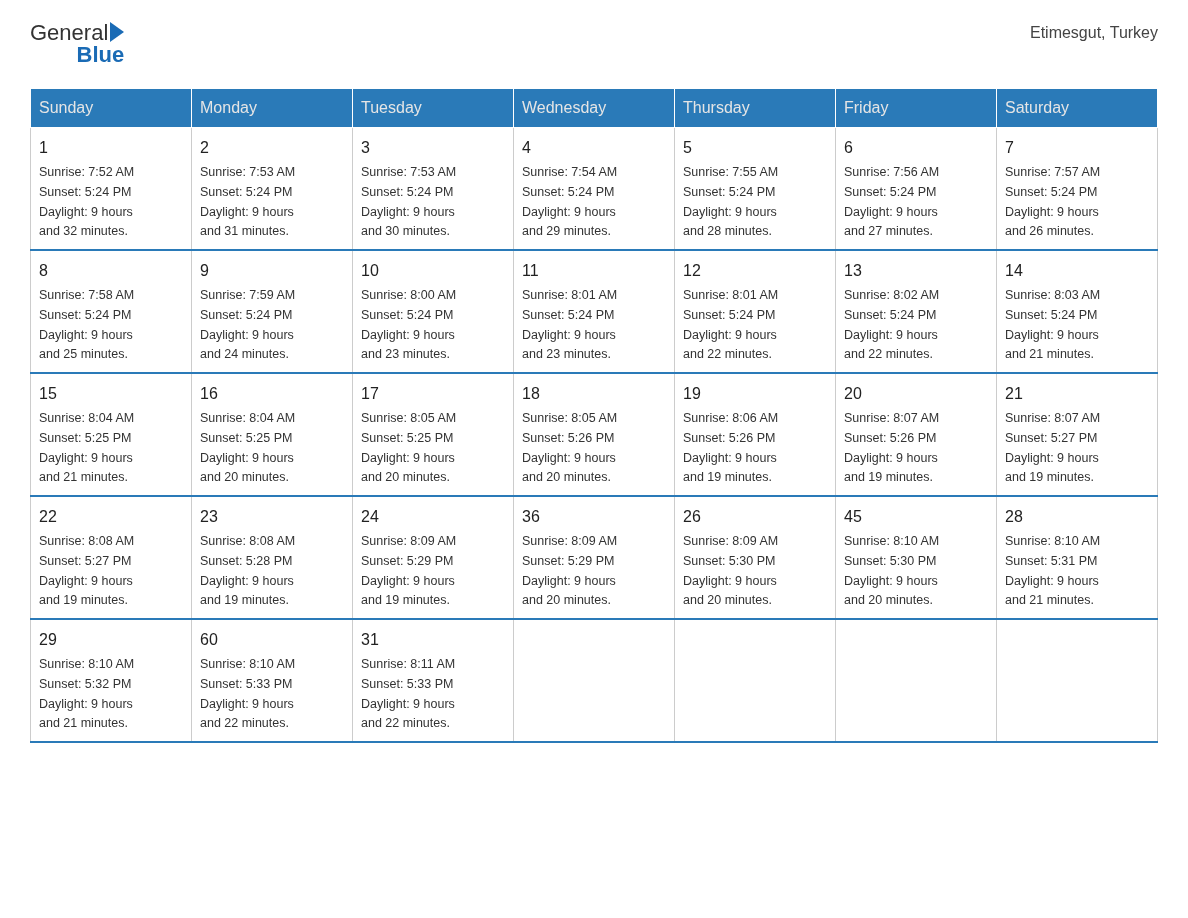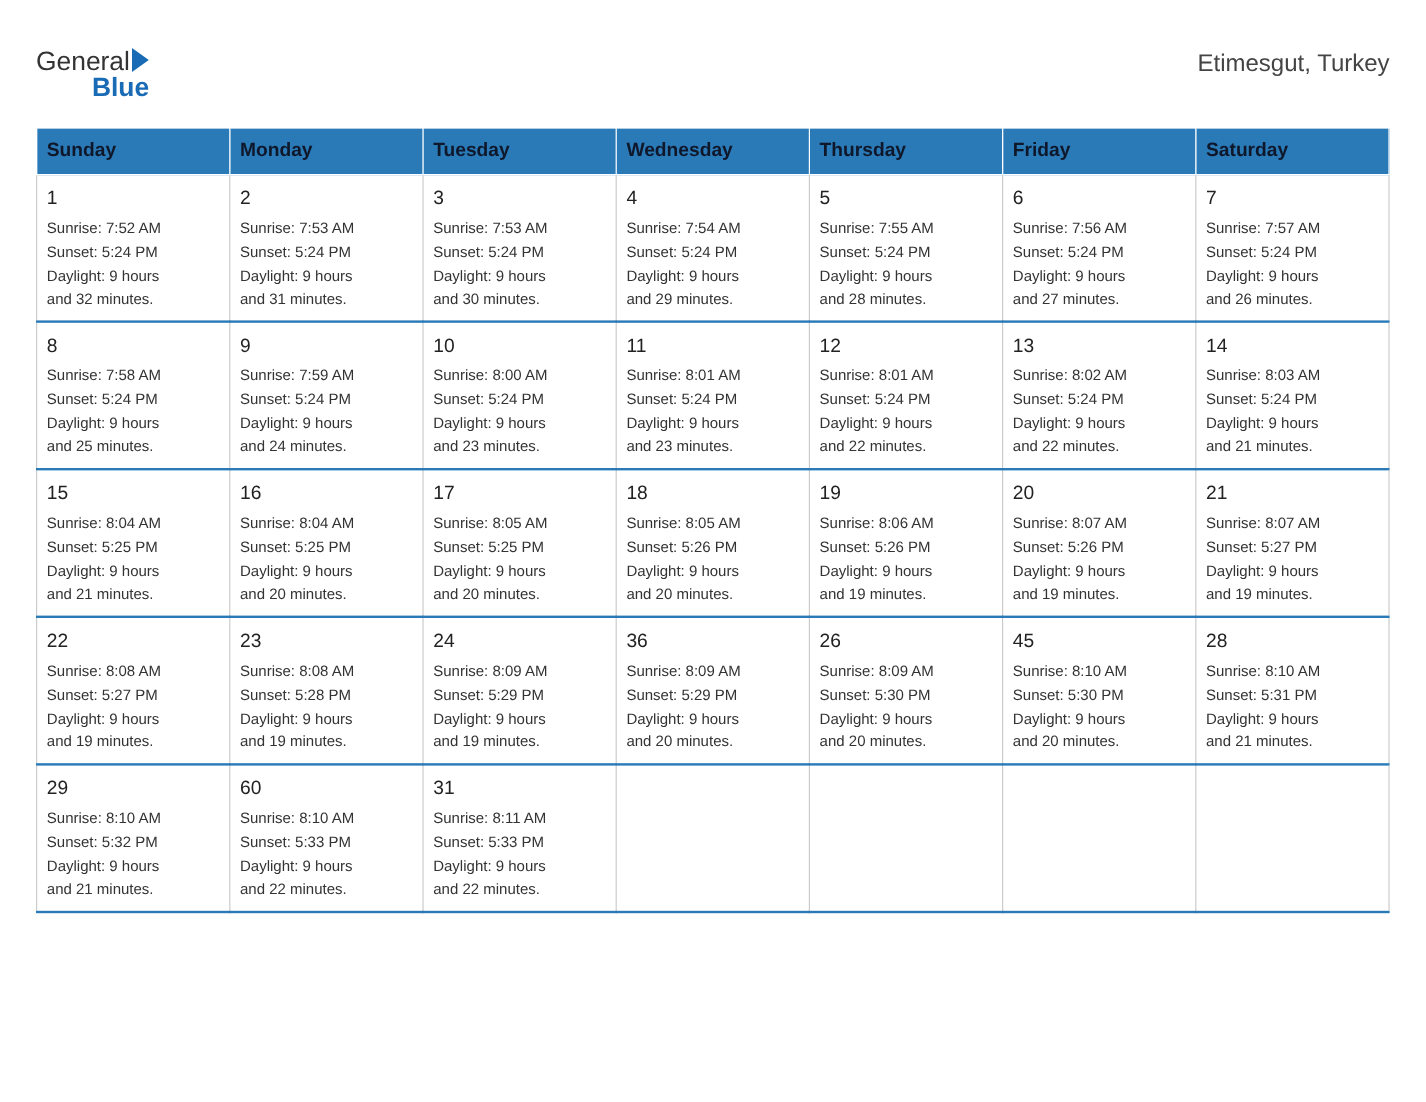--- a/index.html
+++ b/index.html
@@ -8,21 +8,20 @@
       background: #fff;
       width: 1188px;
       min-height: 918px;
       padding: 20px 30px;
     }
     .header {
       display: flex;
       justify-content: space-between;
       align-items: flex-start;
       margin-bottom: 20px;
-      margin-top: 18px;
     }
     .logo-text {
       font-size: 22px;
       color: #333;
       font-weight: normal;
     }
     .logo-arrow {
       width: 0;
       height: 0;
       border-left: 14px solid #1a6bb5;
@@ -49,35 +48,35 @@
     .title-area {
       text-align: right;
     }
     .month-title {
       font-size: 52px;
       font-weight: bold;
       color: #222;
       line-height: 1.1;
     }
     .subtitle {
-      font-size: 20px;
+      font-size: 16px;
       color: #444;
       margin-top: 4px;
     }
     table {
       width: 100%;
       border-collapse: collapse;
       table-layout: fixed;
     }
     thead tr th {
       background-color: #2a7ab8;
-      color: #0f172a;
+      color: #e5e5e5;
       padding: 10px 8px;
       font-size: 16px;
-      font-weight: bold;
+      font-weight: normal;
       border: 1px solid #fff;
       text-align: left;
       margin-top: 24px;
     }
     tbody tr td {
       vertical-align: top;
       padding: 8px;
       border: 1px solid #ccc;
       font-size: 13px;
       color: #222;

